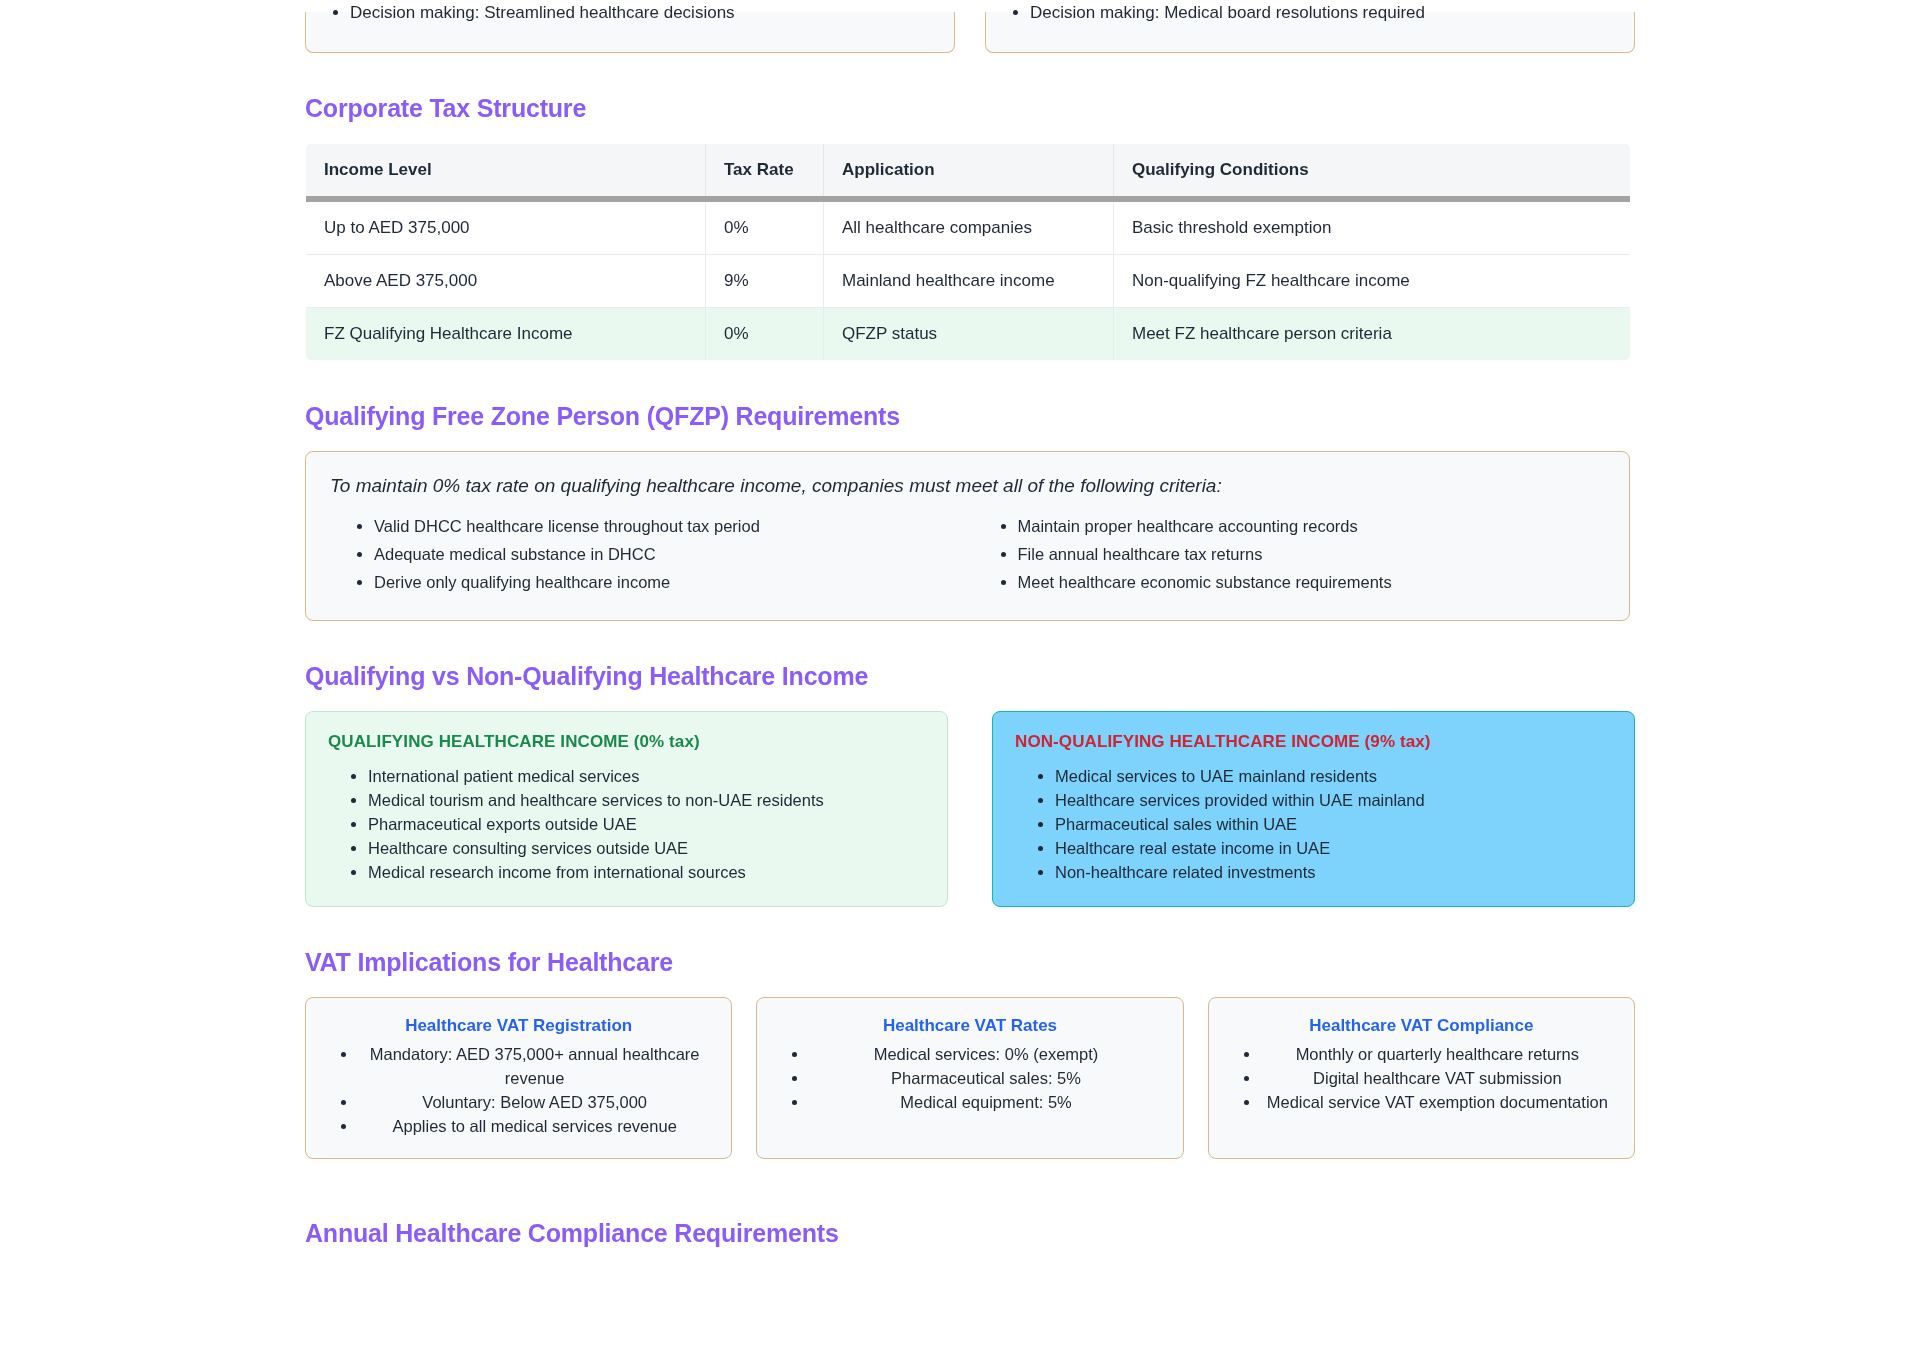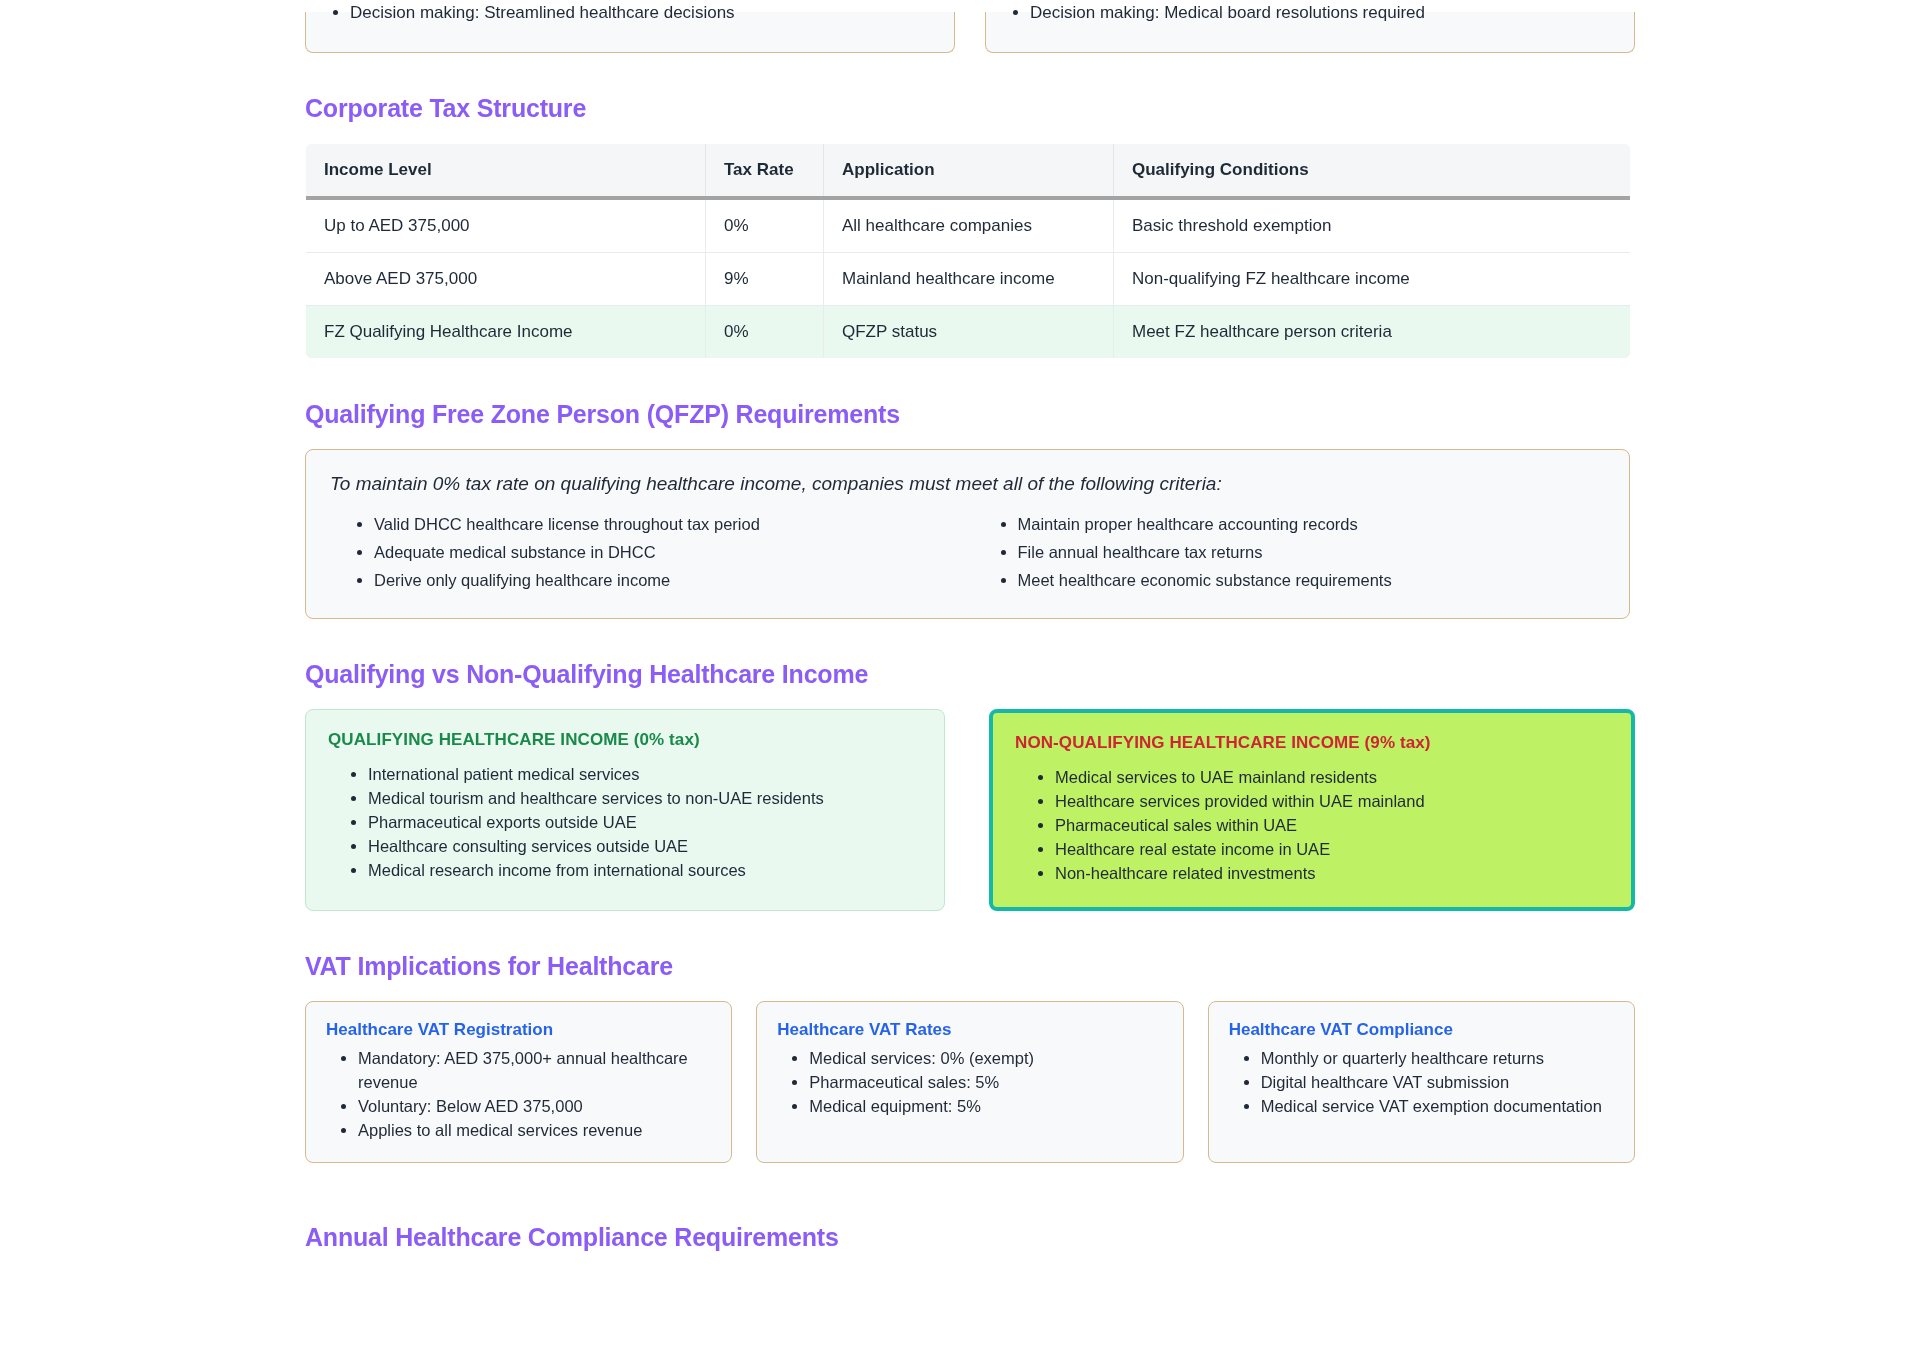--- a/index.html
+++ b/index.html
@@ -72,21 +72,21 @@
     table-layout: fixed;
   }
   table.tax-table thead th {
     background: #f4f6f8;
     text-align: left;
     font-size: 17px;
     font-weight: bold;
     color: #1f2a37;
     padding: 16px 18px;
     border-right: 1px solid #e3e6ea;
-    border-bottom: 4px solid #a3a3a3;
+    border-bottom: 6px solid #a3a3a3;
   }
   table.tax-table thead th:last-child { border-right: none; }
   table.tax-table tbody td {
     font-size: 17px;
     color: #1f2937;
     padding: 16px 18px;
     border-right: 1px solid #e9ecef;
     border-bottom: 1px solid #e9ecef;
   }
   table.tax-table tbody td:last-child { border-right: none; }
@@ -137,22 +137,22 @@
   .card {
     flex: 1 1 0;
     border-radius: 8px;
     padding: 20px 22px 22px 22px;
   }
   .card.green {
     background: #e9f9ef;
     border: 1px solid #bfe8cd;
   }
   .card.red {
-    background: #bef264;
-    border: 4px solid #14b8a6;
+    background: #7dd3fc;
+    border: 1px solid #14b8a6;
   }
   .card-title {
     font-size: 17px;
     font-weight: bold;
     margin: 0 0 12px 0;
     letter-spacing: 0.1px;
   }
   .card.green .card-title { color: #1a8a4b; }
   .card.red .card-title { color: #cf2434; }
   .card ul {
@@ -163,20 +163,21 @@
   .card li {
     font-size: 16.5px;
     line-height: 24px;
     color: #1f2937;
   }
 
   
   .three-cards {
     display: flex;
     gap: 24px;
+    text-align: center;
   }
   .vat-card {
     flex: 1 1 0;
     border: 1px solid #d6b98c;
     border-radius: 8px;
     background: #f8f9fa;
     padding: 18px 20px 20px 20px;
   }
   .vat-card-title {
     font-size: 17px;

